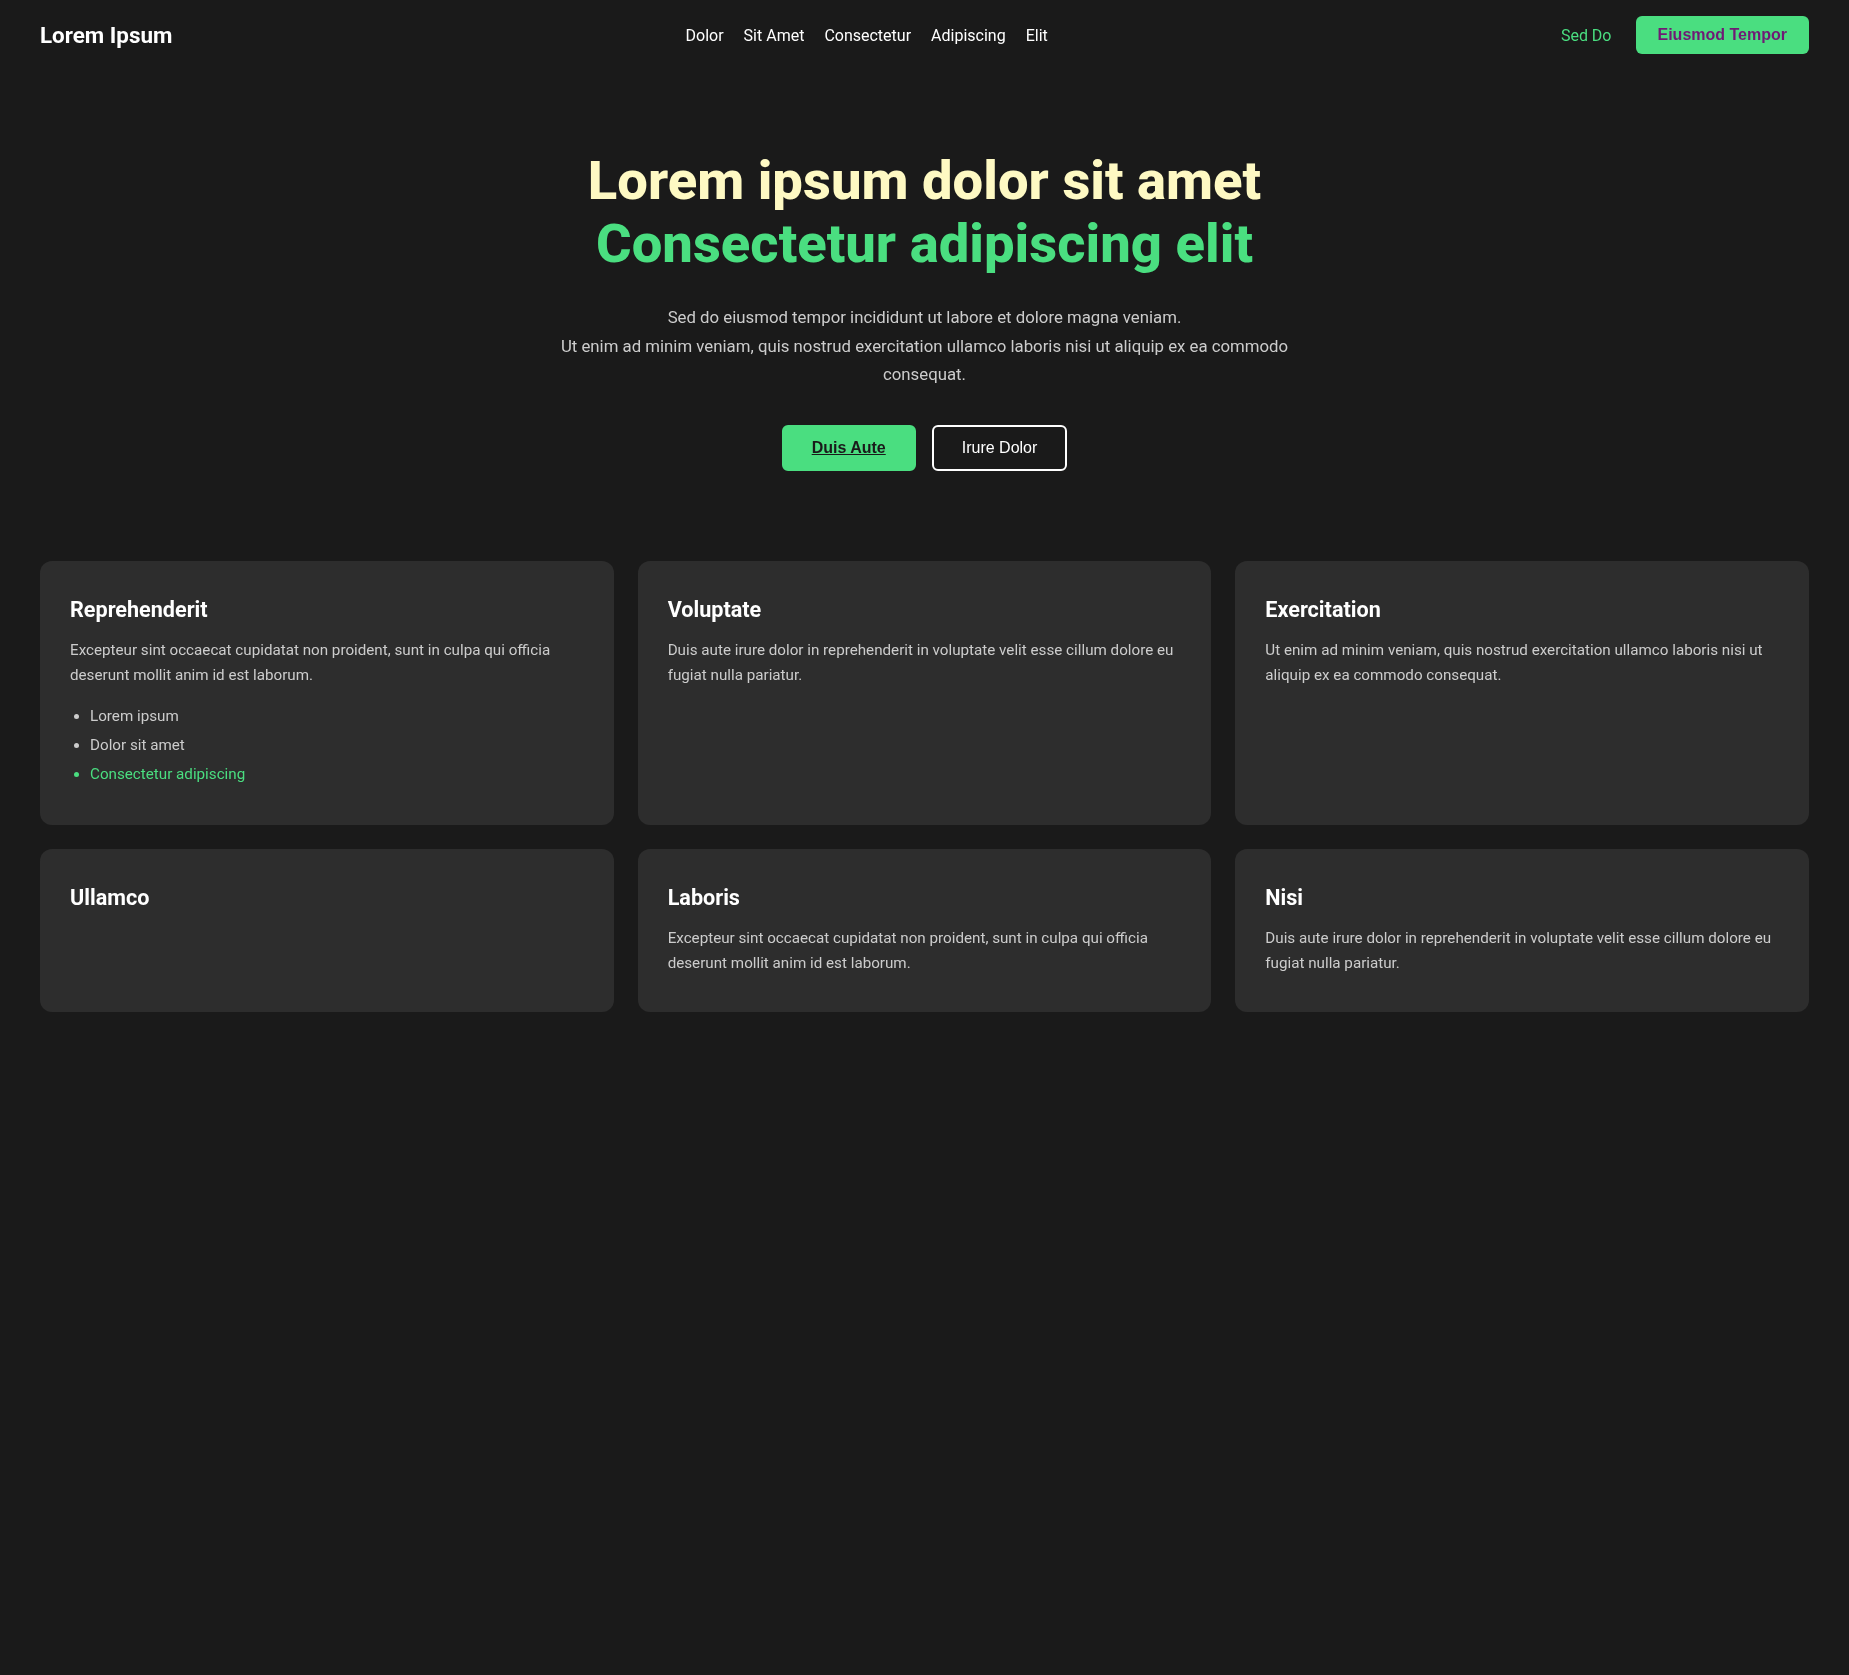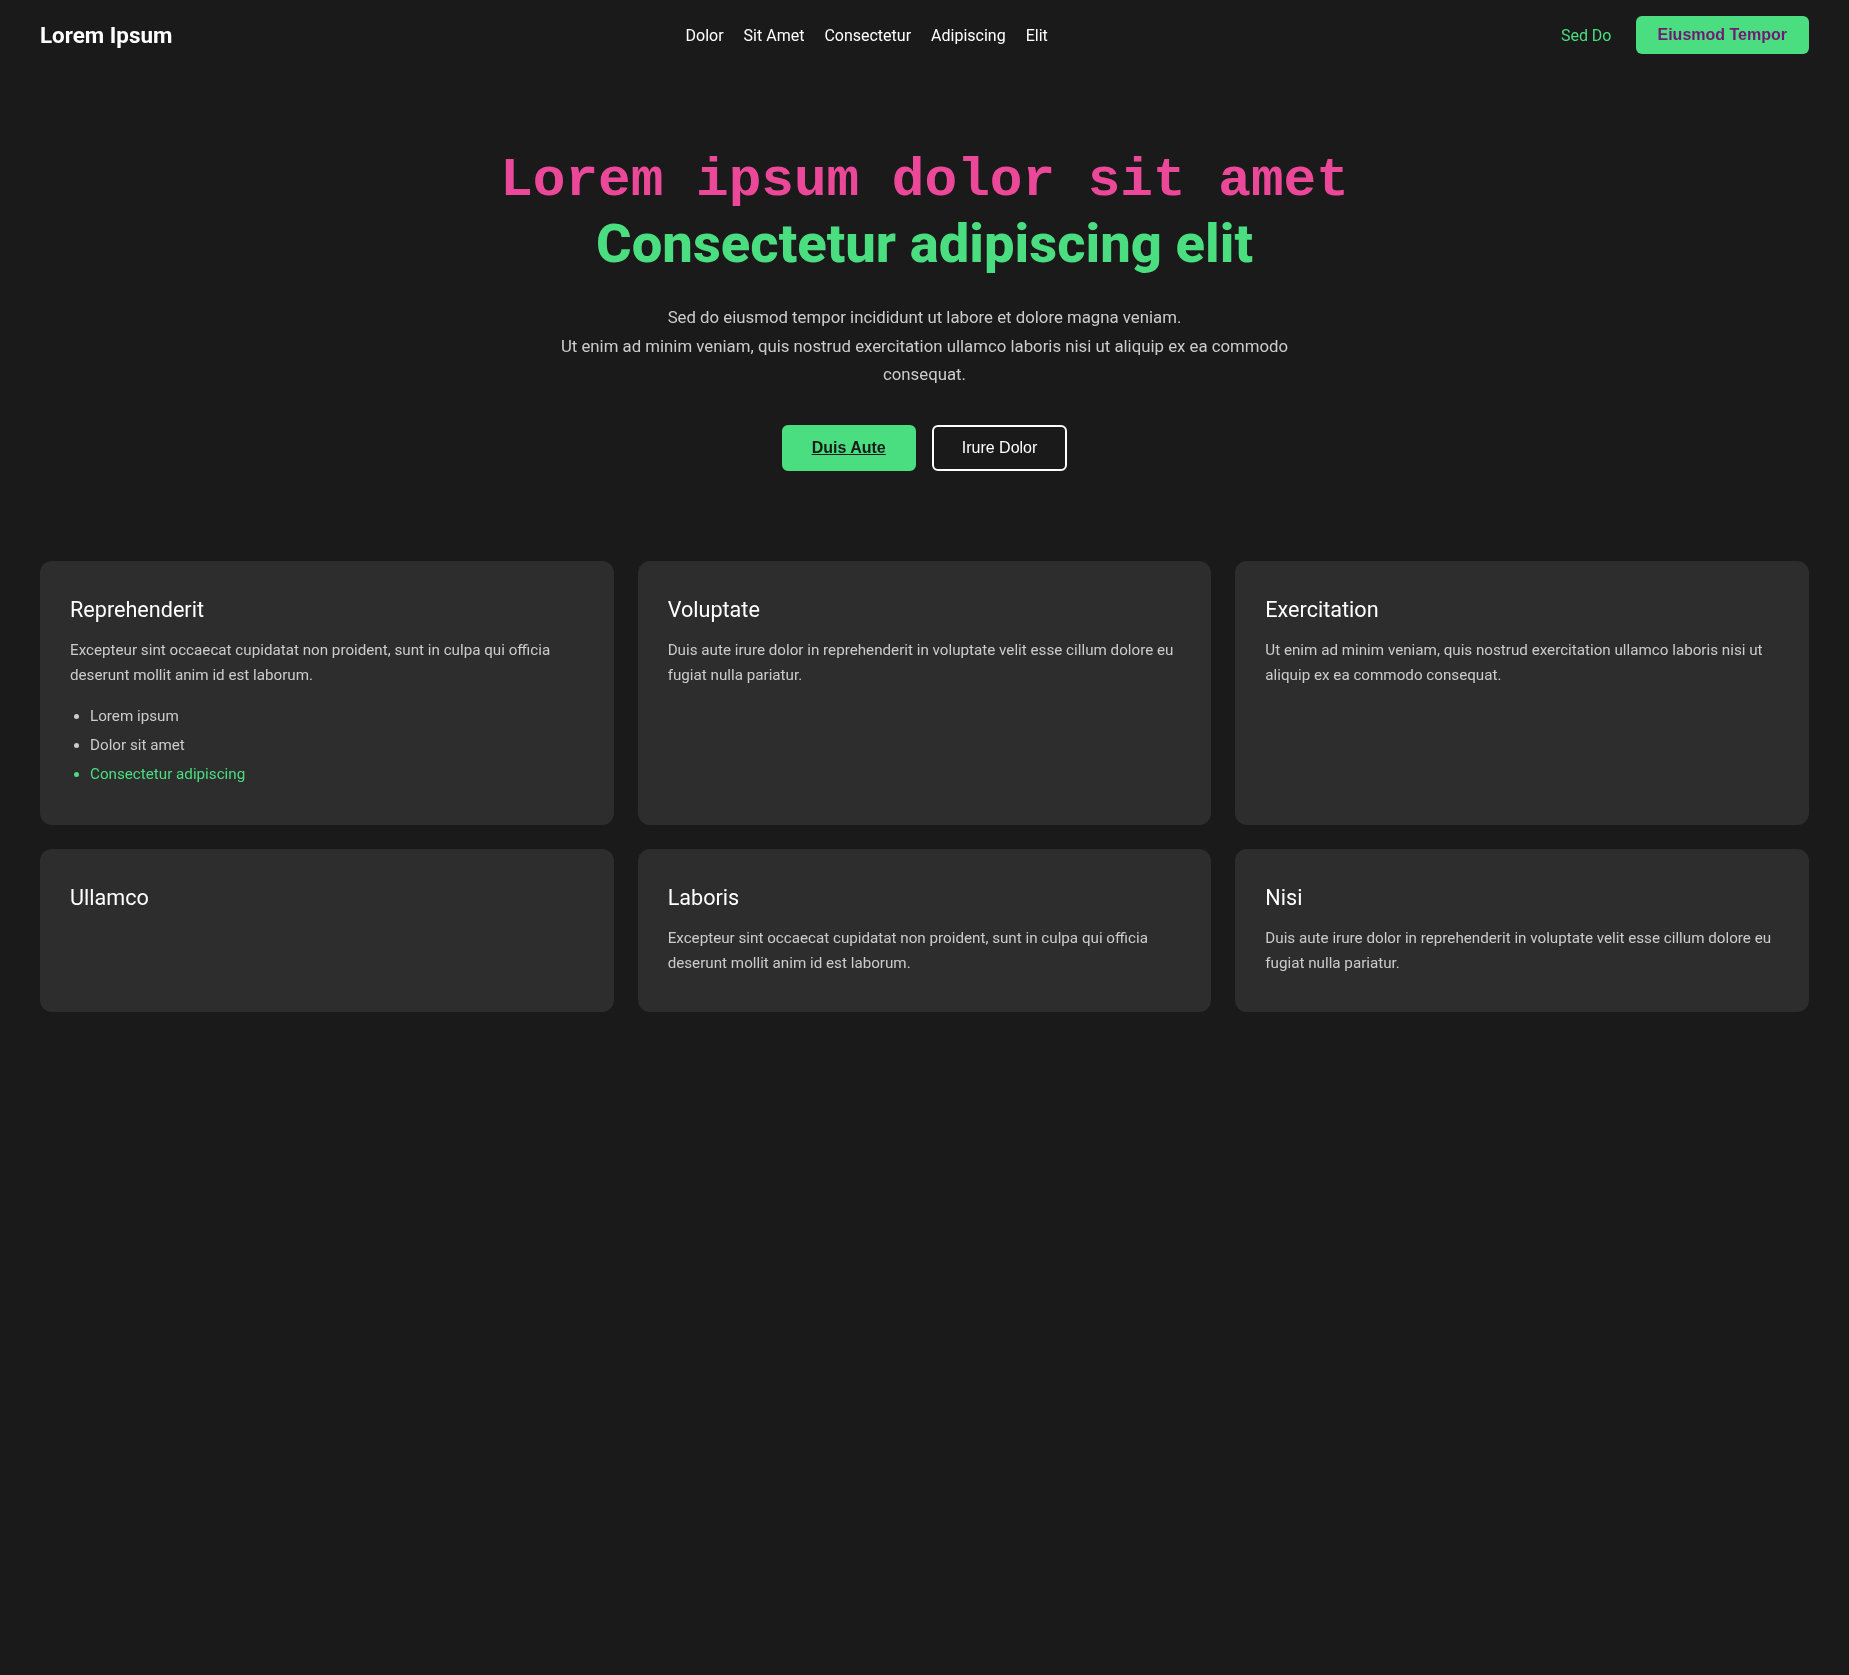--- a/index.html
+++ b/index.html
@@ -67,23 +67,22 @@
 
     
     .hero {
       text-align: center;
       padding: 80px 20px 60px;
     }
 
     .hero-title-white {
       font-size: 3.4rem;
       font-weight: 800;
-      color: #ec4899;
+      color: #fef9c3;
       line-height: 1.15;
-      font-family: Liberation Mono, monospace;
     }
 
     .hero-title-green {
       font-size: 3.4rem;
       font-weight: 800;
       color: #4ade80;
       line-height: 1.15;
       margin-bottom: 28px;
     }
 
@@ -136,21 +135,21 @@
     }
 
     .card {
       background-color: #2d2d2d;
       border-radius: 12px;
       padding: 36px 30px;
     }
 
     .card-title {
       font-size: 1.35rem;
-      font-weight: 400;
+      font-weight: 700;
       color: #ffffff;
       margin-bottom: 16px;
     }
 
     .card-body {
       font-size: 0.95rem;
       color: #cccccc;
       line-height: 1.65;
     }
 

